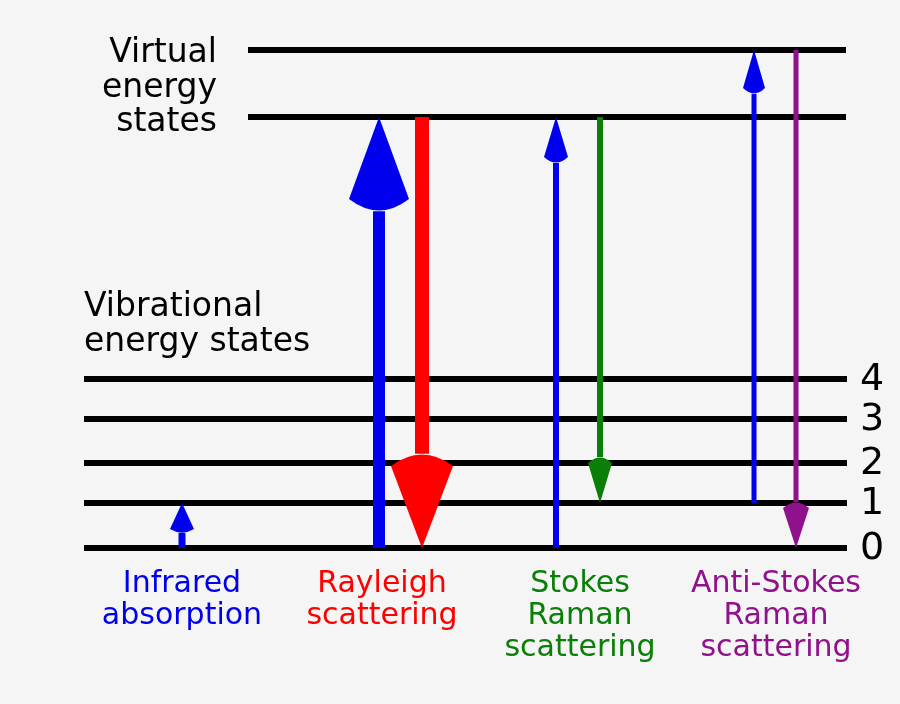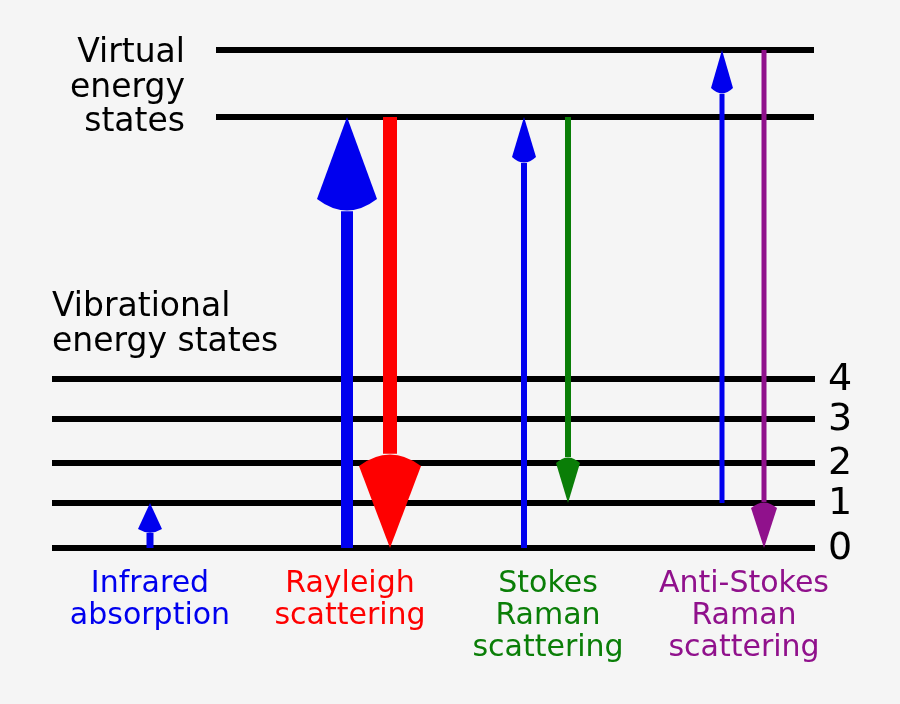--- a/index.html
+++ b/index.html
@@ -14,20 +14,21 @@
     position: relative;
     overflow: hidden;
     font-family: "DejaVu Sans", "Liberation Sans", sans-serif;
   }
   #diagram-root {
     position: absolute;
     left: 0;
     top: 0;
     width: 740px;
     height: 704px;
+    padding-left: 32px;
   }
   svg#diagram {
     display: block;
     width: 900px;
     height: 704px;
   }
   .lvl-line {
     stroke: #000000;
     stroke-width: 6;
     stroke-linecap: butt;

